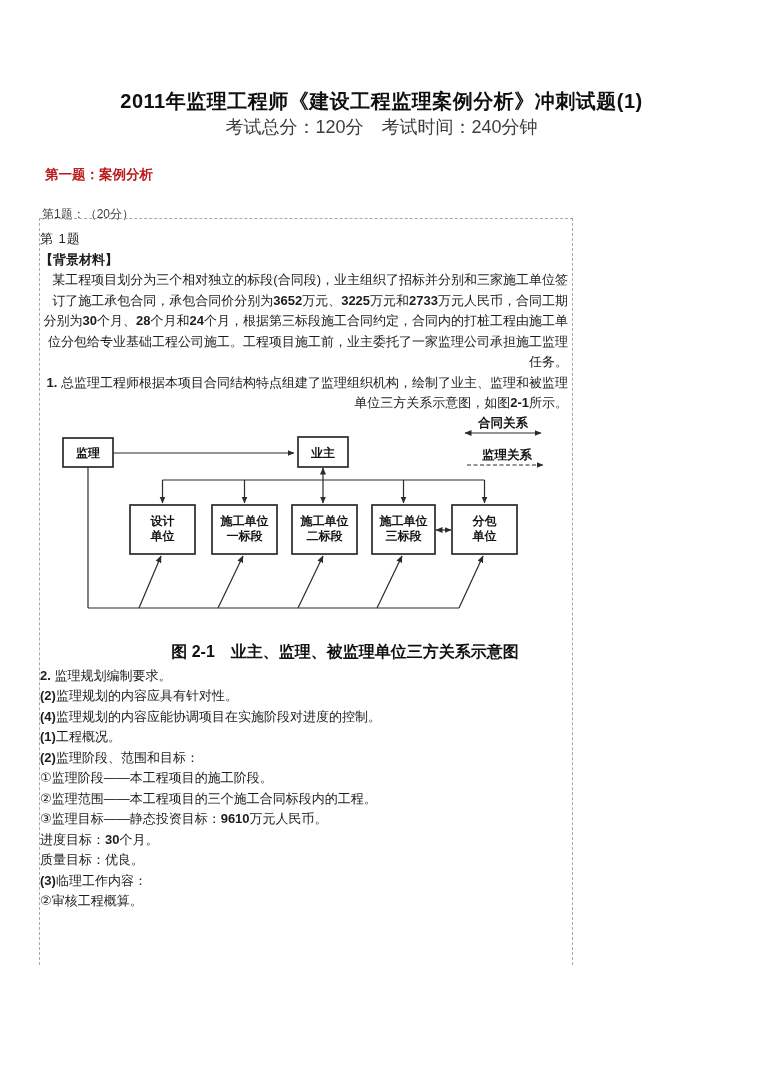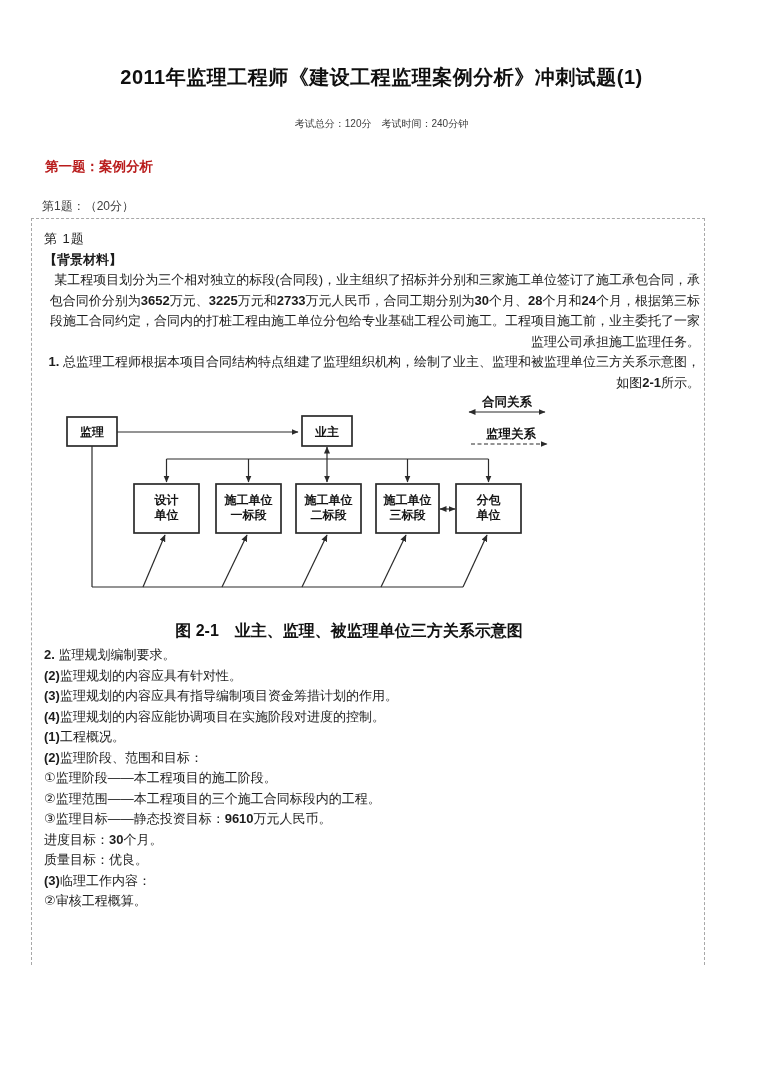--- a/index.html
+++ b/index.html
@@ -1,27 +1,27 @@
 <!DOCTYPE html>
 <html><head>
 <meta charset="utf-8">
 <style>
   html,body{margin:0;padding:0;}
   body{
     width:763px;height:1080px;background:#ffffff;overflow:hidden;position:relative;
     font-family:"Liberation Sans","DejaVu Sans",sans-serif;color:#212121;
   }
-  .title{padding-top:64px;margin:0;text-align:center;font-size:20px;font-weight:bold;color:#0f0f0f;letter-spacing:.5px;}
-  .exam-info{margin-top:26px;text-align:center;font-size:10px;color:#3d3d3d;}
+  .title{padding-top:88px;margin:0;text-align:center;font-size:20px;font-weight:bold;color:#0f0f0f;letter-spacing:.5px;}
+  .exam-info{text-align:center;font-size:18px;color:#3d3d3d;}
   .section-heading{margin:27px 0 0 45px;font-size:13.5px;font-weight:bold;color:#b91c1c;}
   .q-label{margin:22px 0 0 42px;font-size:12px;color:#3d3d3d;}
   .qbox{
-    position:absolute;left:31px;top:218px;width:674px;height:747px;box-sizing:border-box;
+    position:absolute;left:39px;top:218px;width:534px;height:747px;box-sizing:border-box;
     border:1px dashed #a8a8a8;border-bottom:none;overflow:hidden;
-    padding:10px 4px 0 12px;font-size:13px;line-height:20.5px;color:#1c1c1c;
+    padding:10px 4px 0 0;font-size:13px;line-height:20.5px;color:#1c1c1c;
   }
   .line{white-space:nowrap;overflow:hidden;}
   .para{text-align:right;}
   .b{font-weight:bold;}
   .q-number{letter-spacing:1px;}
   .bg-header{font-weight:bold;}
   .diagram{display:block;margin:0;}
   .caption{font-weight:bold;font-size:16px;color:#111;width:610px;text-align:center;margin:14px 0 2px 0;line-height:24px;}
   .dln{stroke:#2b2b2b;stroke-width:1.2;fill:none;}
   .dash{stroke-dasharray:4 2.5;}
@@ -88,21 +88,20 @@
     <line x1="258" y1="194" x2="283" y2="142" class="dln" marker-end="url(#ah)"></line>
     <line x1="337" y1="194" x2="362" y2="142" class="dln" marker-end="url(#ah)"></line>
     <line x1="419" y1="194" x2="443" y2="142" class="dln" marker-end="url(#ah)"></line>
   </svg>
 
   <div class="caption">图 2-1　业主、监理、被监理单位三方关系示意图</div>
 
   <div>
       <div class="line"><span class="b">2. </span><span>监理规划编制要求。</span></div>
       <div class="line"><span class="b">(2)</span><span>监理规划的内容应具有针对性。</span></div>
-      <div class="line"><span class="b">(3)</span><span>监理规划的内容应具有指导编制项目资金筹措计划的作用。</span></div>
       <div class="line"><span class="b">(4)</span><span>监理规划的内容应能协调项目在实施阶段对进度的控制。</span></div>
       <div class="line"><span class="b">(1)</span><span>工程概况。</span></div>
       <div class="line"><span class="b">(2)</span><span>监理阶段、范围和目标：</span></div>
       <div class="line"><span>①监理阶段——本工程项目的施工阶段。</span></div>
       <div class="line"><span>②监理范围——本工程项目的三个施工合同标段内的工程。</span></div>
       <div class="line"><span>③监理目标——静态投资目标：</span><span class="b">9610</span><span>万元人民币。</span></div>
       <div class="line"><span>进度目标：</span><span class="b">30</span><span>个月。</span></div>
       <div class="line"><span>质量目标：优良。</span></div>
       <div class="line"><span class="b">(3)</span><span>临理工作内容：</span></div>
       <div class="line"><span>②审核工程概算。</span></div>

